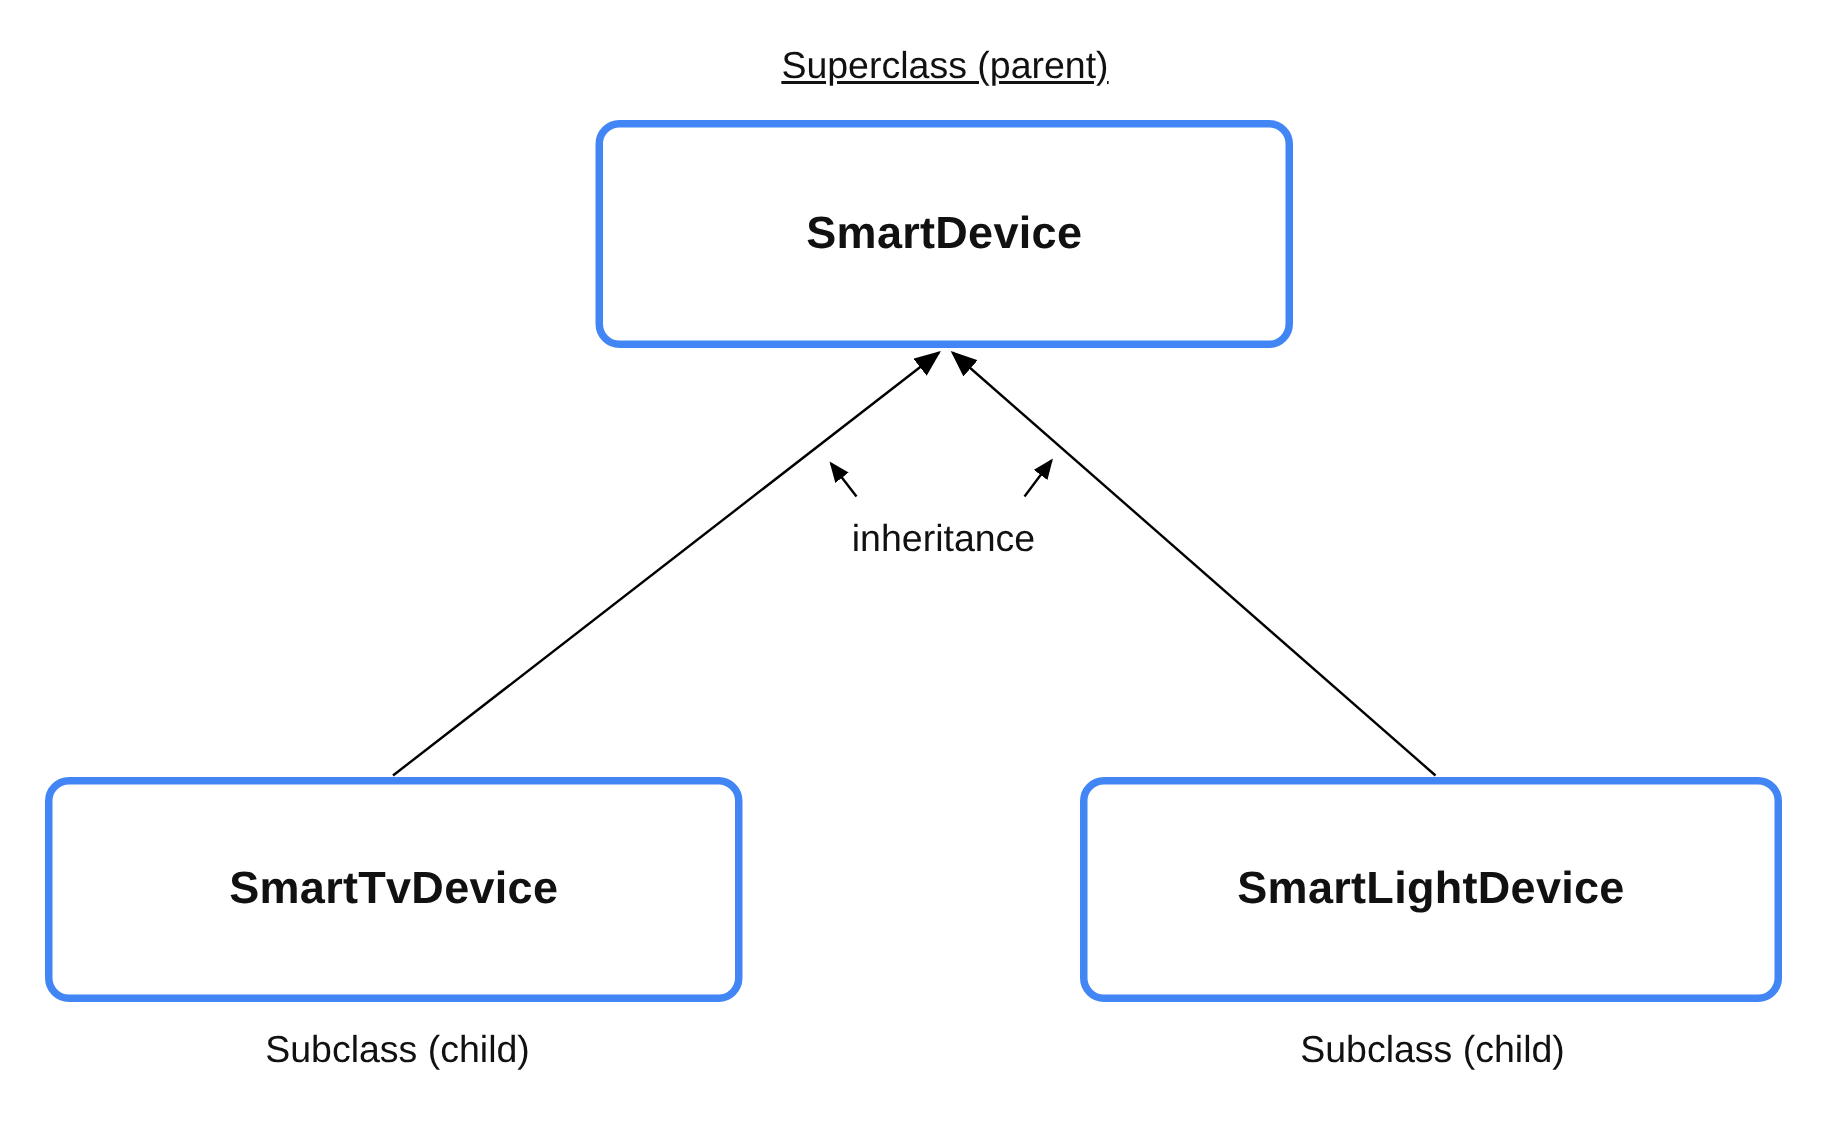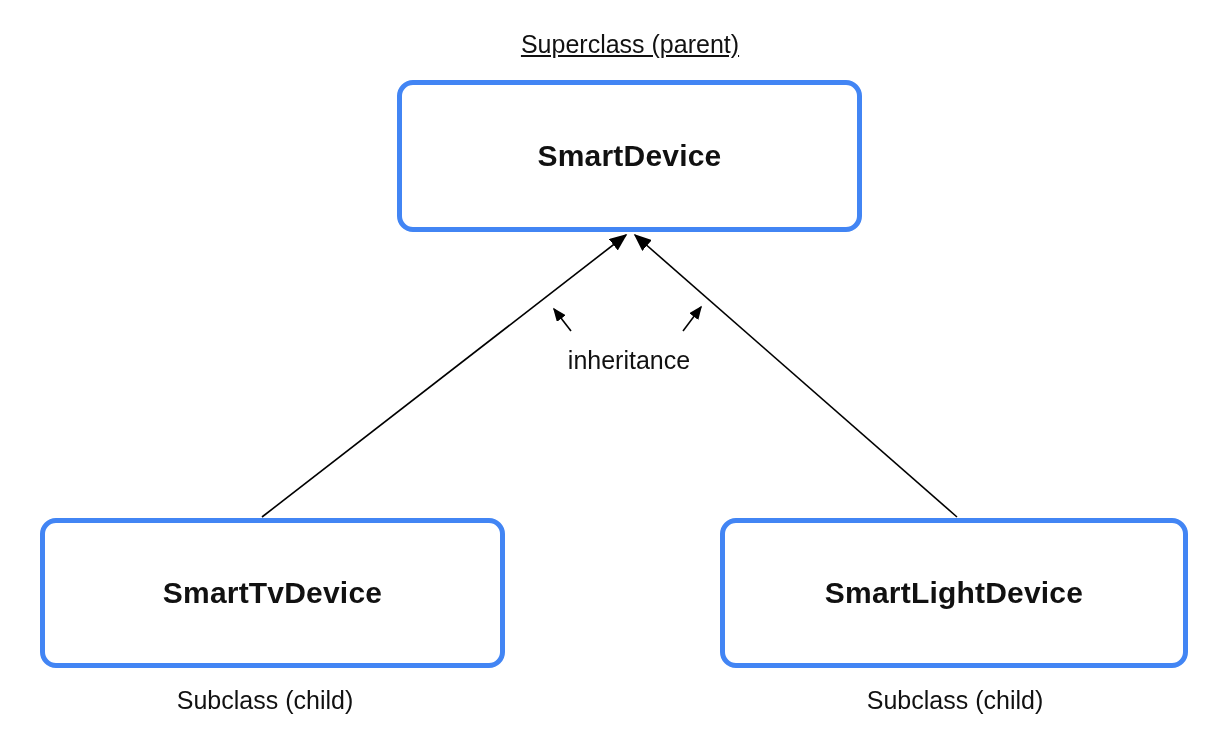--- a/index.html
+++ b/index.html
@@ -30,21 +30,21 @@
     align-items: center;
     justify-content: center;
   }
   .class-box .class-name {
     font-size: 30px;
     font-weight: 700;
     letter-spacing: 0.2px;
     color: var(--text);
   }
   .box-superclass { left: 397px; top: 80px;  width: 465px; height: 152px; }
-  .box-subclass-left  { left: 40px;  top: 518px; width: 465px; height: 150px; }
+  .box-subclass-left  { left: 30px;  top: 518px; width: 465px; height: 150px; }
   .box-subclass-right { left: 720px; top: 518px; width: 468px; height: 150px; }
 
   .diagram-label {
     position: absolute;
     font-size: 25px;
     color: var(--text);
     white-space: nowrap;
     transform: translateX(-50%);
   }
   .label-superclass { left: 630px; top: 30px; text-decoration: underline; }

